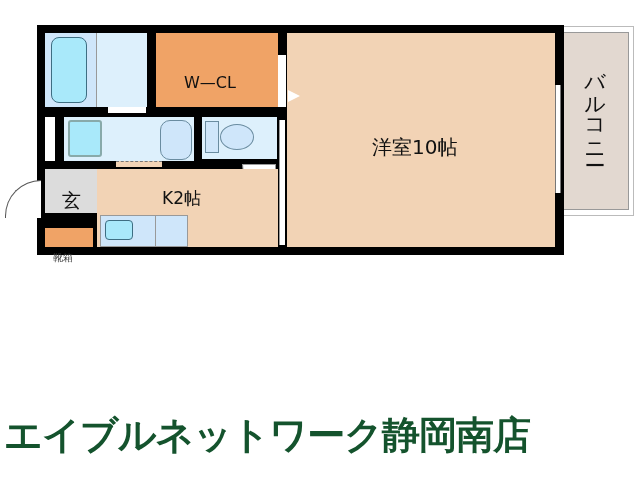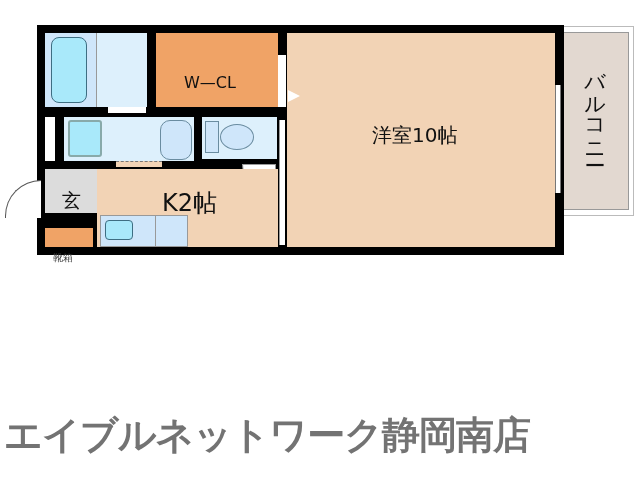--- a/index.html
+++ b/index.html
@@ -13,21 +13,21 @@
 
 <div class="abs" style="left:0;top:0;width:640px;height:400px;">
 
   <div class="abs" style="left:560px;top:26px;width:74px;height:190px;border:1px solid #bbb;background:#fff;"></div>
   <div class="abs" style="left:563px;top:32px;width:66px;height:178px;background:#E2D8D0;border:1px solid #999;"></div>
   <div class="lbl" style="left:583px;top:58px;width:24px;font-size:21px;line-height:25px;writing-mode:vertical-rl;text-orientation:upright;">バルコニー</div>
 
   <div class="abs wall" style="left:37px;top:25px;width:527px;height:230px;"></div>
 
   <div class="abs" style="left:287px;top:33px;width:268px;height:214px;background:#F2D3B5;"></div>
-  <div class="lbl" style="left:372px;top:122px;font-size:20px;">洋室10帖</div>
+  <div class="lbl" style="left:372px;top:134px;font-size:20px;">洋室10帖</div>
 
   <div class="abs" style="left:555px;top:85px;width:6px;height:108px;background:#fff;border-left:1px solid #777;border-right:1px solid #777;"></div>
 
   <div class="abs" style="left:156px;top:33px;width:122px;height:74px;background:#F0A366;"></div>
   <div class="lbl" style="left:184px;top:60px;font-size:16px;margin-top:13px;">W—CL</div>
   <div class="abs" style="left:278px;top:55px;width:8px;height:52px;background:#fff;"></div>
   <div class="abs" style="left:288px;top:90px;width:0;height:0;border-top:6px solid transparent;border-bottom:6px solid transparent;border-left:12px solid #fff;"></div>
 
   <div class="abs" style="left:45px;top:33px;width:52px;height:74px;background:#CFE6FA;border-right:1px solid #999;"></div>
   <div class="abs" style="left:51px;top:37px;width:36px;height:66px;background:#A9E9FA;border:1px solid #3E6E82;border-radius:8px;"></div>
@@ -39,26 +39,26 @@
   <div class="abs" style="left:68px;top:120px;width:34px;height:37px;background:#A9E9FA;border:2px solid #8AA;border-radius:3px;"></div>
   <div class="abs" style="left:160px;top:120px;width:32px;height:40px;background:#CFE6FA;border:1px solid #6A8CA0;border-radius:10px;"></div>
   <div class="abs" style="left:116px;top:161px;width:46px;height:6px;background:#F2D3B5;border-top:1px dashed #777;"></div>
 
   <div class="abs" style="left:202px;top:117px;width:75px;height:42px;background:#DDF0FC;"></div>
   <div class="abs" style="left:205px;top:121px;width:14px;height:32px;background:#CFE6FA;border:1px solid #6A8CA0;"></div>
   <div class="abs" style="left:220px;top:124px;width:34px;height:26px;background:#CFE6FA;border:1px solid #6A8CA0;border-radius:50%;"></div>
   <div class="abs" style="left:242px;top:164px;width:34px;height:30px;background:#fff;border:1px solid #999;border-radius:0 0 0 30px;"></div>
 
   <div class="abs" style="left:97px;top:169px;width:181px;height:78px;background:#F2D3B5;"></div>
-  <div class="lbl" style="left:162px;top:187px;font-size:24px;">K2帖</div>
+  <div class="lbl" style="left:162px;top:187px;font-size:17px;">K2帖</div>
   <div class="abs" style="left:100px;top:215px;width:88px;height:32px;background:#CFE6FA;border:1px solid #999;"></div>
   <div class="abs" style="left:105px;top:220px;width:28px;height:20px;background:#A9E9FA;border:1px solid #3E6E82;border-radius:4px;"></div>
   <div class="abs" style="left:155px;top:215px;width:1px;height:32px;background:#999;"></div>
   <div class="abs" style="left:279px;top:120px;width:6px;height:125px;background:#fff;border-left:1px solid #999;"></div>
 
   <div class="abs" style="left:45px;top:169px;width:52px;height:44px;background:#DCDCDC;"></div>
   <div class="lbl" style="left:62px;top:188px;font-size:19px;">玄</div>
   <div class="abs" style="left:45px;top:228px;width:48px;height:19px;background:#F0A366;"></div>
   <div class="lbl" style="left:53px;top:231px;font-size:10px;color:#333;margin-top:20px;">靴箱</div>
   <div class="abs" style="left:5px;top:180px;width:36px;height:38px;border:1px solid #555;border-right:none;border-bottom:none;border-radius:36px 0 0 0;background:#fff;"></div>
 </div>
 
-<div class="abs" style="left:4px;top:410px;font-size:38px;font-weight:bold;color:#737373;letter-spacing:-1px;">エイブルネットワーク静岡南店</div>
+<div class="abs" style="left:4px;top:410px;font-size:38px;font-weight:bold;color:#14532d;letter-spacing:-1px;">エイブルネットワーク静岡南店</div>
 
 </body></html>

